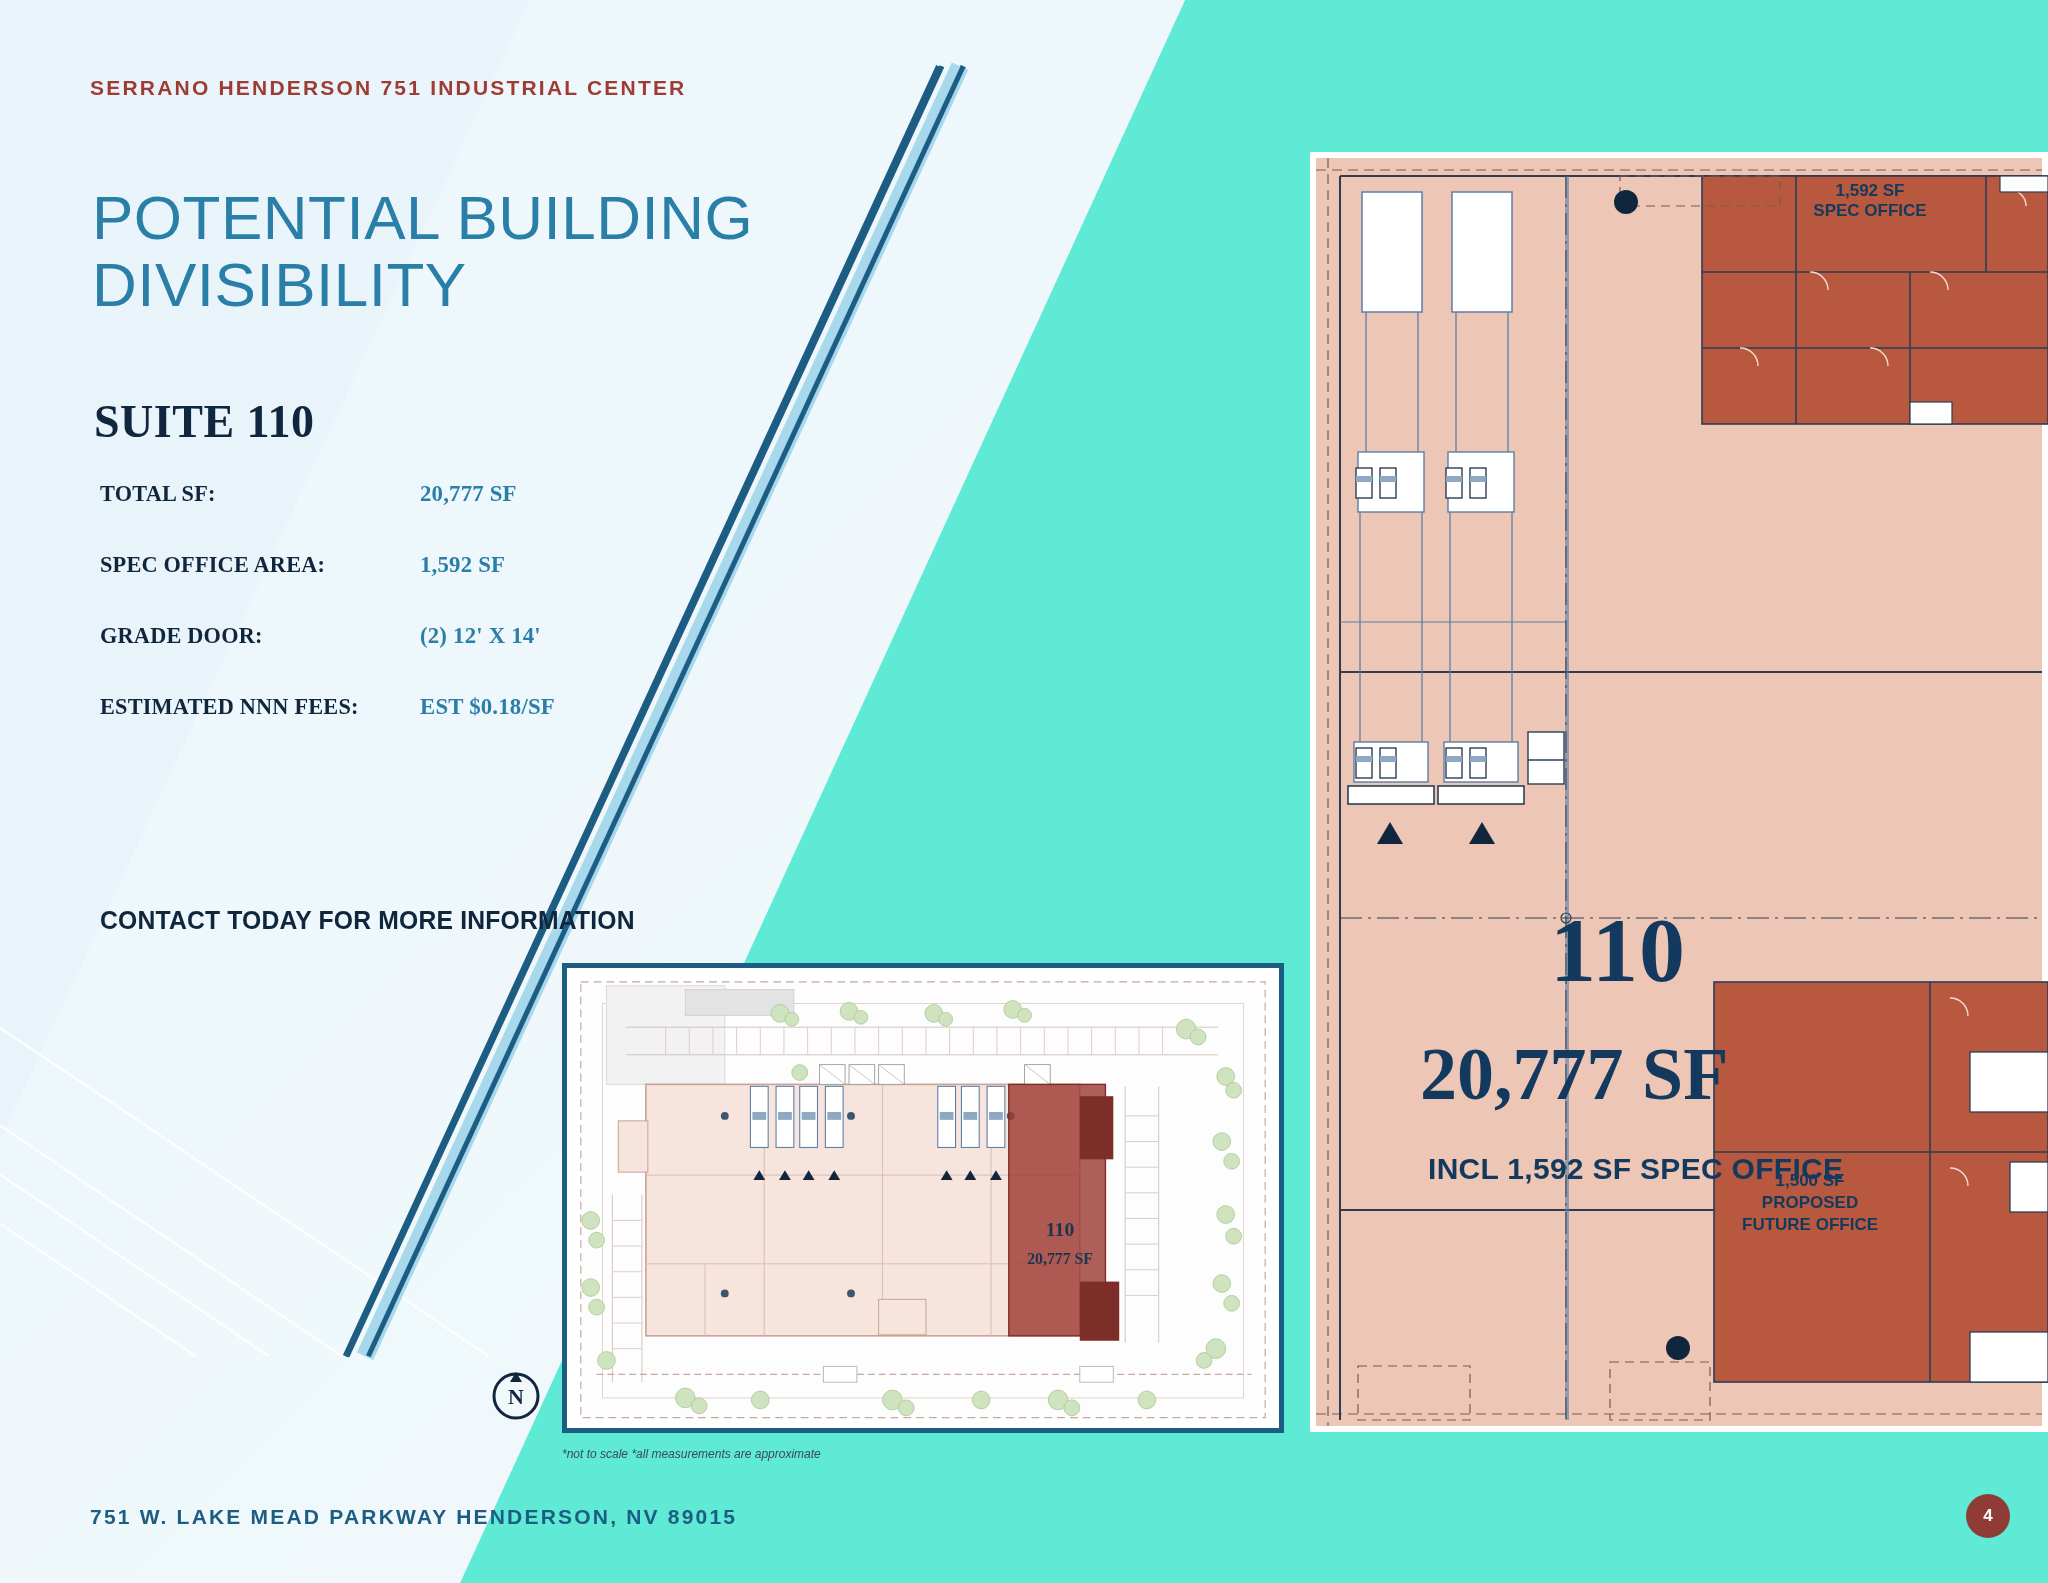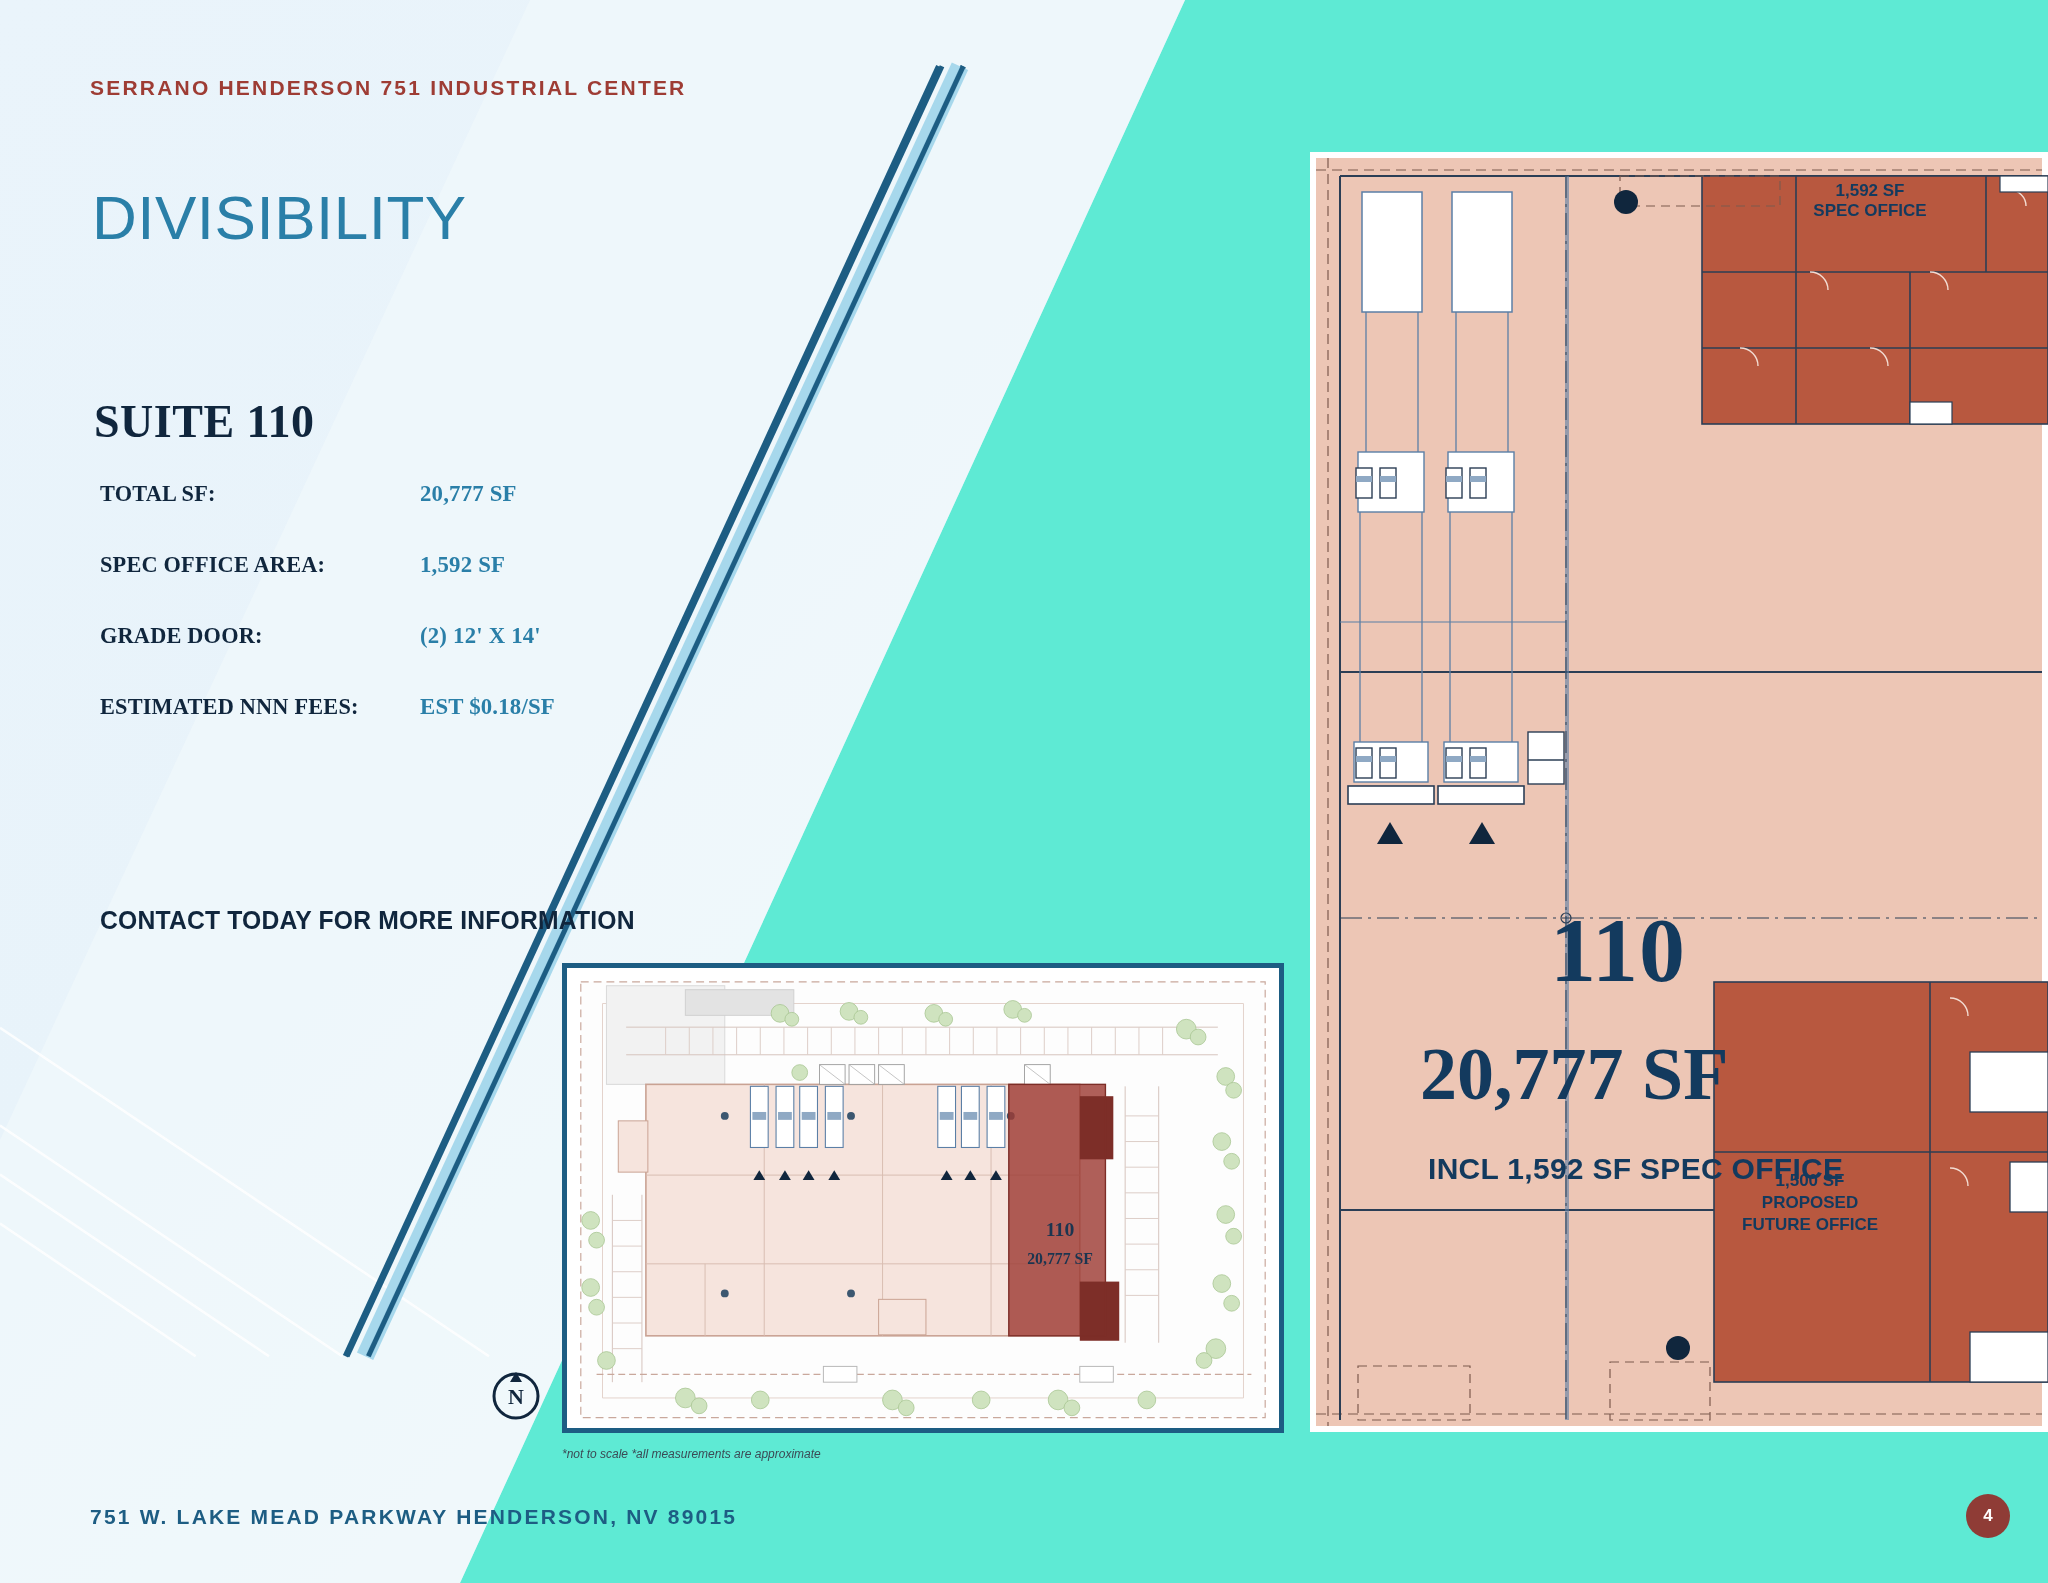--- a/index.html
+++ b/index.html
@@ -184,20 +184,21 @@
       <path d="M 1178 0 L 448 1583" stroke="#9fd4ea" stroke-width="22" opacity=".9"></path>
       <path d="M 1182 0 L 452 1583" stroke="#1d5d83" stroke-width="6"></path>
       <path d="M 1156 0 L 426 1583" stroke="#1d5d83" stroke-width="6"></path>
     </g>
     <path d="M 1186 0 L 1230 0 L 500 1583 L 456 1583 Z" fill="#ffffff" opacity=".0"></path>
   </svg>
 
   <div class="eyebrow">SERRANO HENDERSON 751 INDUSTRIAL CENTER</div>
 
   <div class="headline">
+    <div>POTENTIAL BUILDING</div>
     <div>DIVISIBILITY</div>
   </div>
 
   <div class="suite">SUITE 110</div>
 
   <div class="specs">
     <div class="spec-row">
       <div class="spec-label">TOTAL SF:</div>
       <div class="spec-value">20,777 SF</div>
     </div>

